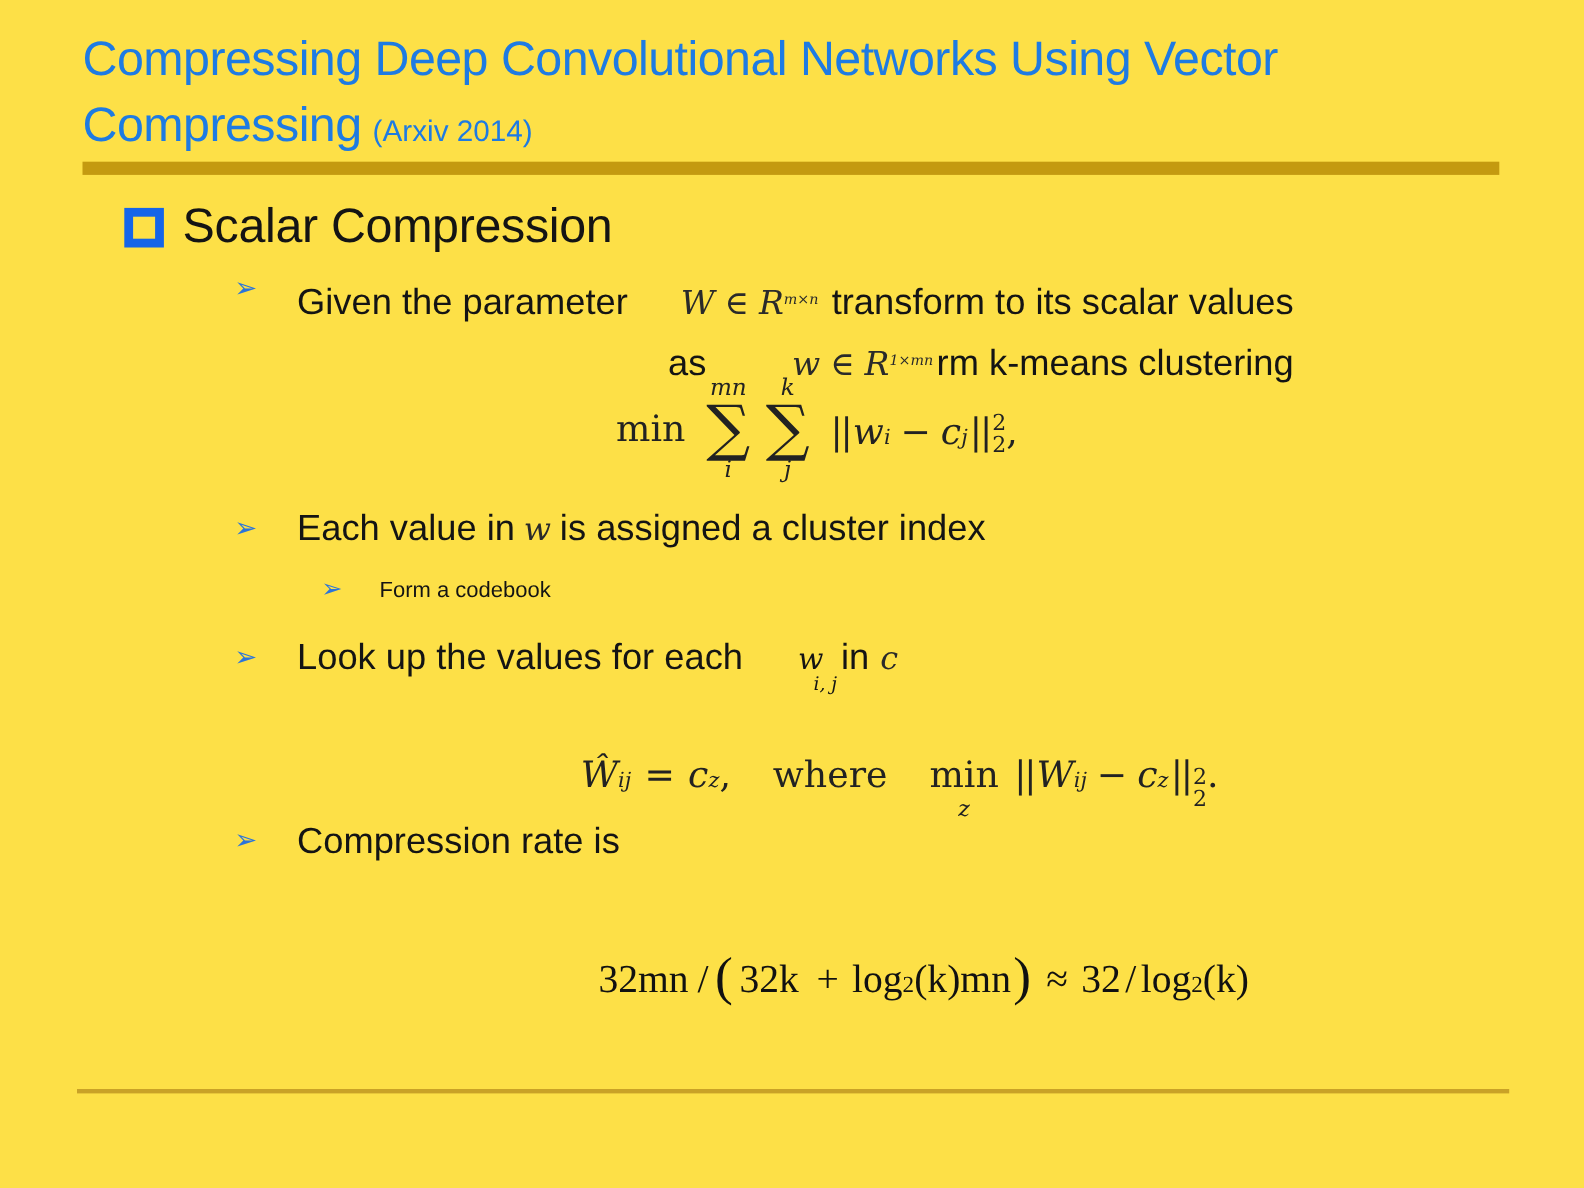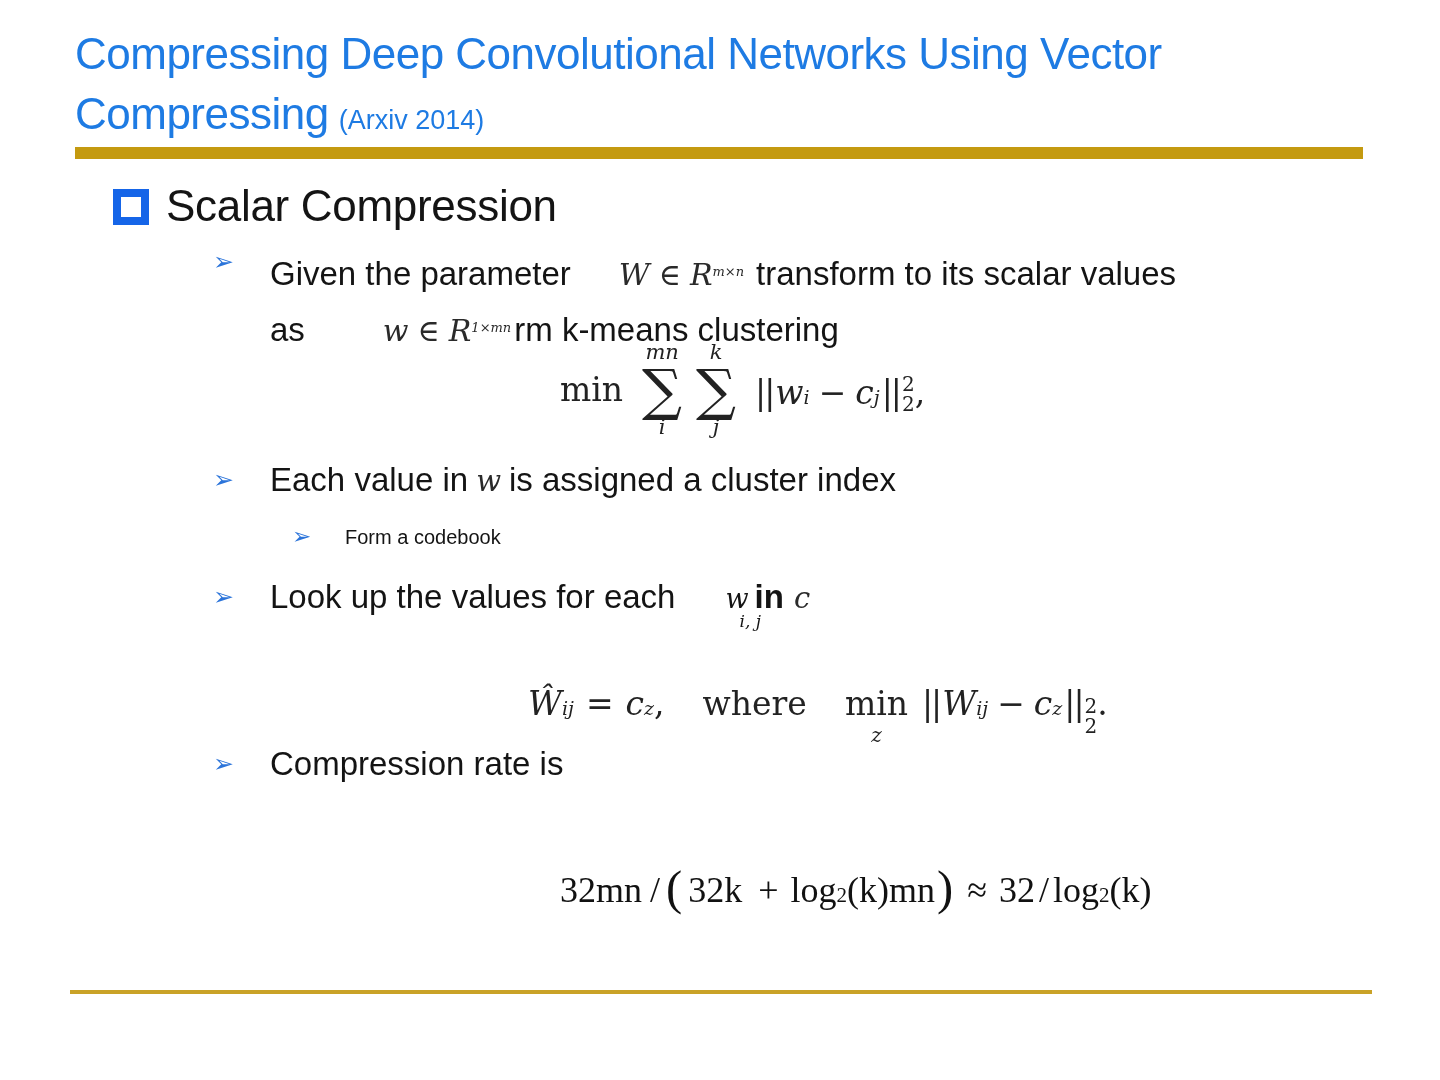--- a/index.html
+++ b/index.html
@@ -1,18 +1,18 @@
 <!DOCTYPE html>
 <html><head>
 <meta charset="utf-8">
 <style>
   html,body { margin:0; padding:0; background:#e8e8e8; }
   .slide {
     position:relative; width:1440px; height:1080px; margin:0 auto;
-    background:#ffffff; overflow:hidden;
+    background:#fde047; overflow:hidden;
     font-family:"Liberation Sans", sans-serif; color:#141414;
   }
   
   .title {
     position:absolute; left:75px; top:24px; width:1330px;
     font-size:44px; line-height:60px; font-weight:500;
     letter-spacing:-0.5px; color:#1e7be3;
   }
   .title-suffix { font-size:27px; font-weight:400; margin-left:10px; letter-spacing:0; }
   .gold-bar { position:absolute; left:75px; top:147px; width:1288px; height:12px; background:#c49a10; }
@@ -27,21 +27,21 @@
   .heading-text { font-size:44px; font-weight:500; margin-left:17px; letter-spacing:-0.3px; }
 
   
   .bullet { position:absolute; display:flex; align-items:flex-start; }
   .marker {
     flex:none; width:57px; color:#2b74da; font-size:25px; line-height:44px;
     font-family:"DejaVu Sans", sans-serif;
   }
   .lvl2 .marker { width:53px; font-size:23px; line-height:42px; }
   .bullet-text { font-size:33px; line-height:44px; }
-  .brow { display:flex; align-items:baseline; white-space:nowrap; }
+  .brow { display:flex; align-items:baseline; white-space:nowrap;justify-content:flex-end; }
 
   
   .imath { font-family:"DejaVu Serif", serif; font-size:30px; color:#2a2a2a; }
   .it { font-style:italic; }
   .rm { font-style:normal; }
   .isup { font-size:13px; font-style:italic; vertical-align:9px; letter-spacing:0; }
   .isub { font-size:19px; font-style:italic; vertical-align:-7px; }
   .in-sym { margin:0 9px; font-style:normal; }
 
   .wij { position:relative; font-family:"DejaVu Serif", serif; font-style:italic;
@@ -63,21 +63,21 @@
   .supsub { display:inline-flex; flex-direction:column; font-size:20px; line-height:1.0;
             align-self:center; transform:translateY(1px); }
   .f1 .expr { transform:translateY(3px); }
 
   .f2 { left:528px; top:684px; display:flex; align-items:baseline; font-size:33px; }
   .f2 .gap { margin-left:38px; }
   .minz { display:inline-flex; flex-direction:column; align-items:center; }
   .minz .under { font-size:20px; font-style:italic; line-height:1; margin-top:2px; }
   .f2 .normgrp { margin-left:14px; }
 
-  .f3 { left:556px; top:858px; display:flex; align-items:baseline;
+  .f3 { left:540px; top:858px; display:flex; align-items:baseline;
         font-family:"Liberation Serif", serif; font-size:36px; color:#111; }
   .f3 .tok { margin:0 4px; }
   .f3 .paren { font-size:1.35em; font-weight:300; position:relative; top:2px; margin:0 2px; }
   .f3 .logsub { font-size:21px; vertical-align:-9px; }
   .f3 .op { margin:0 12px; }
 </style>
 </head>
 <body>
 
 <div class="slide">
@@ -151,21 +151,21 @@
   <div class="bullet lvl2" style="left:292px; top:515px;">
     <span class="marker">➢</span>
     <div class="bullet-text" style="font-size:20px;">Form a codebook</div>
   </div>
 
   <div class="bullet" style="left:213px; top:575px;">
     <span class="marker">➢</span>
     <div class="bullet-text brow">
       <span>Look up the values for each</span>
       <span class="wij" style="margin-left:50px;"><span>w</span><span class="ssub">i, j</span></span>
-      <span style="margin-left:6px;font-weight:bold;">in</span>
+      <span style="margin-left:16px;">in</span>
       <span class="imath it" style="margin-left:10px; font-size:29px;">c</span>
     </div>
   </div>
 
   <div class="formula f2">
     <span class="it">Ŵ</span>
       <span class="isub">ij</span>
     <span class="rm" style="margin:0 12px;">=</span>
     <span class="it">c</span>
       <span class="isub">z</span>

